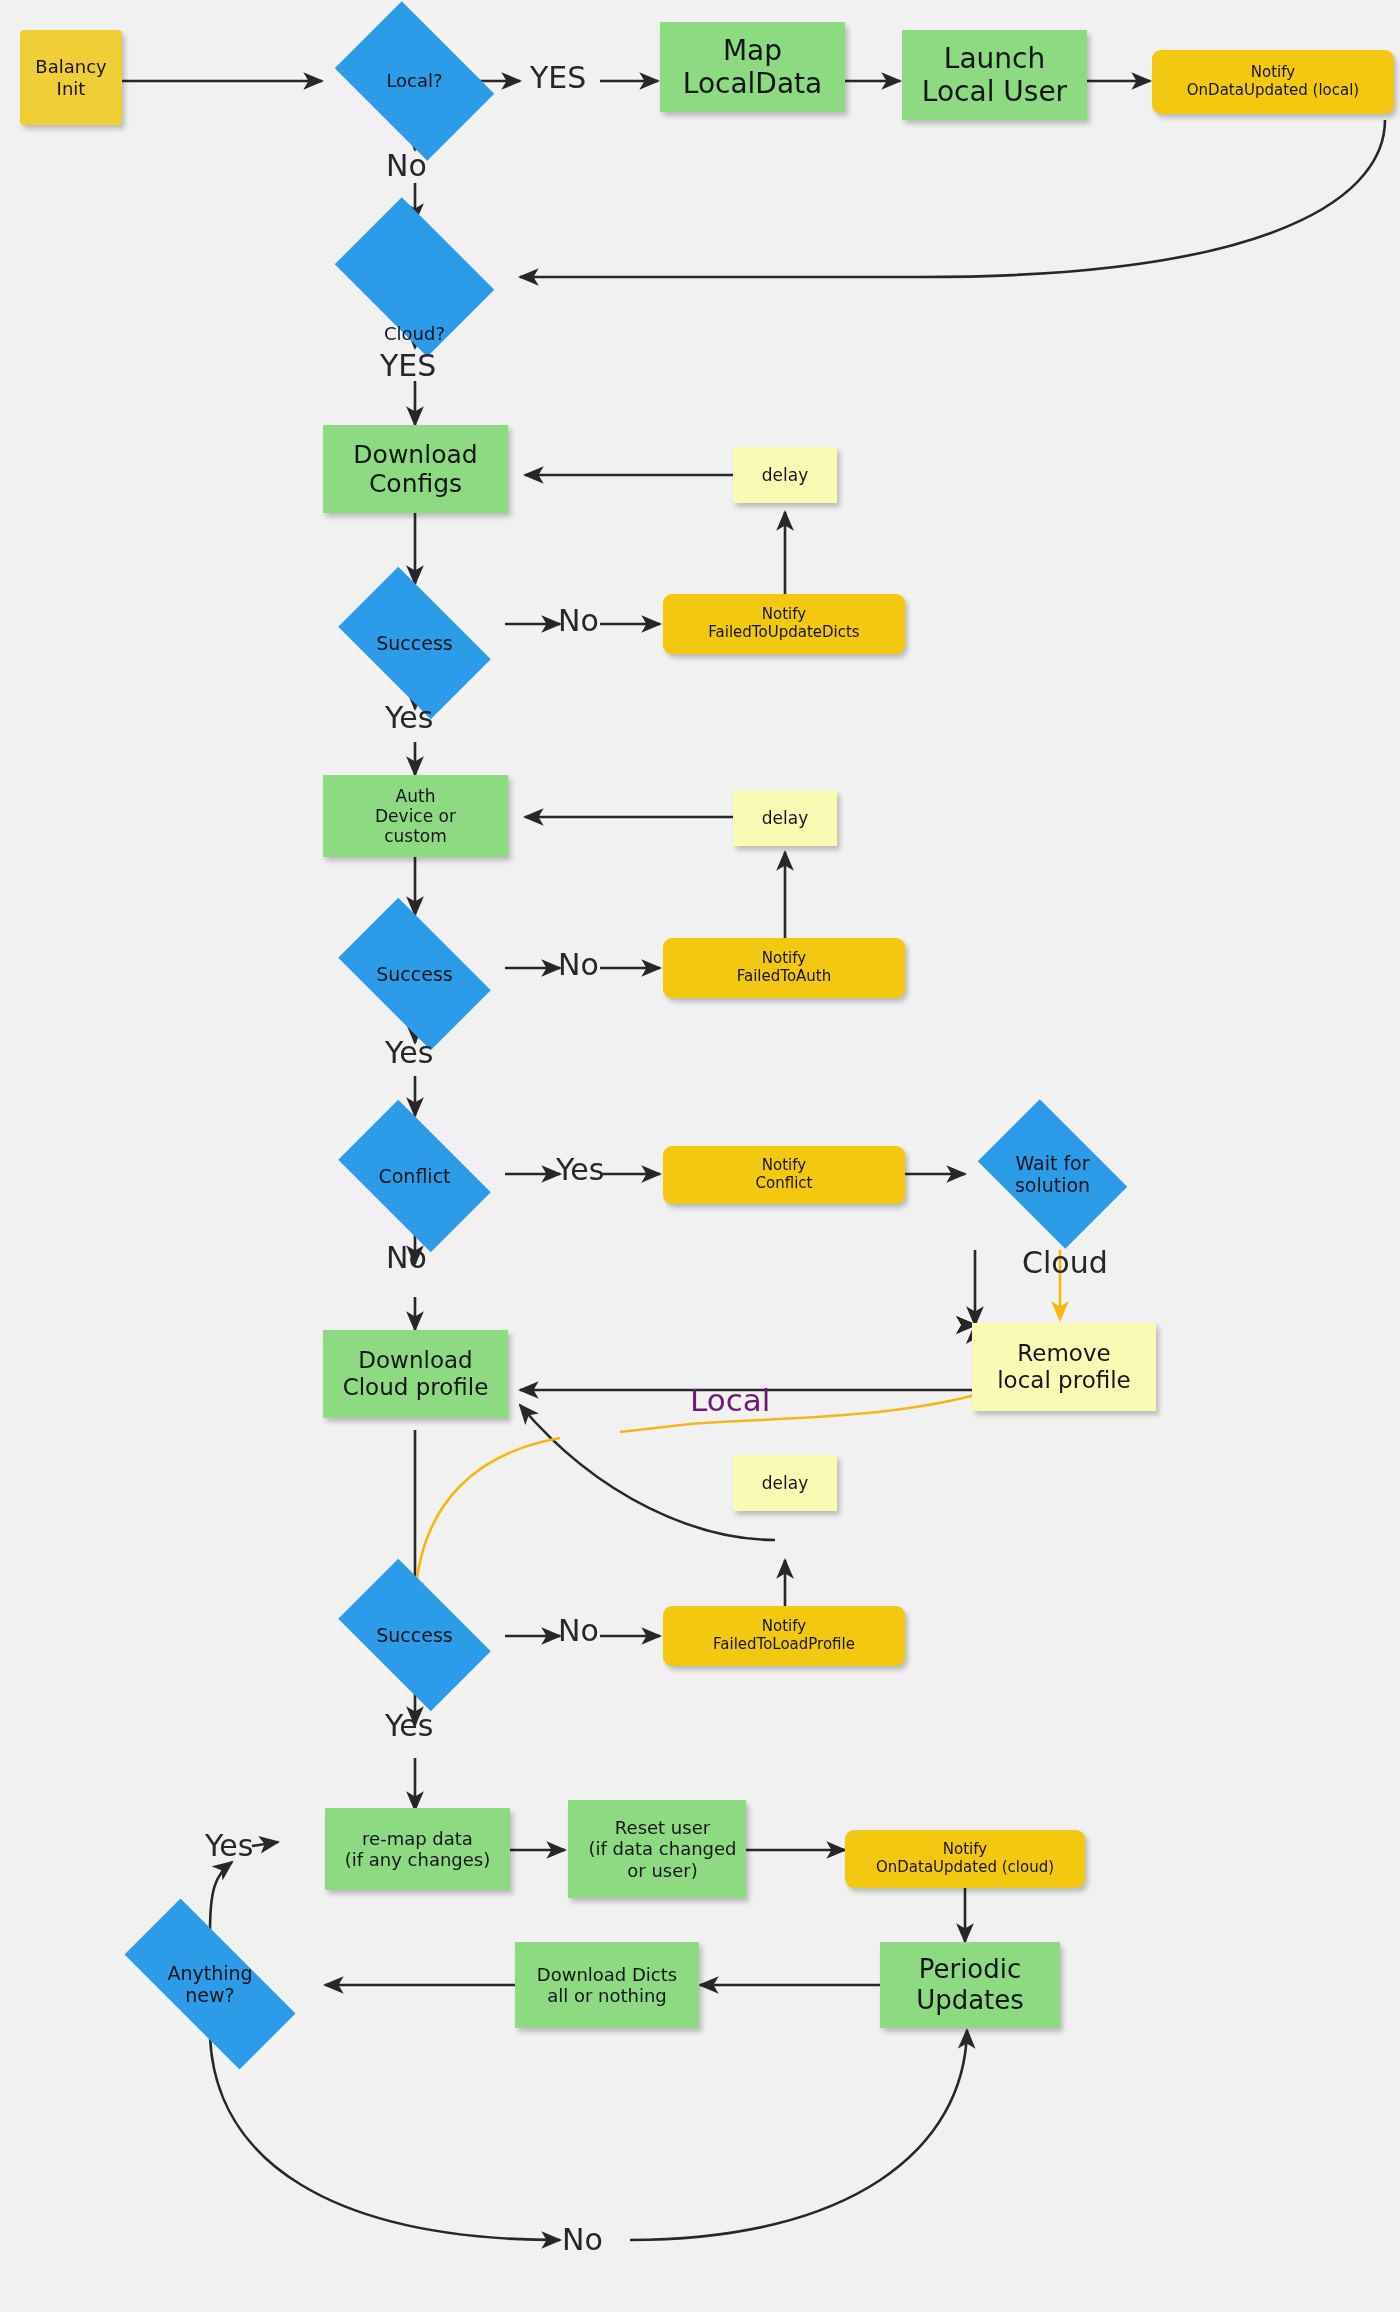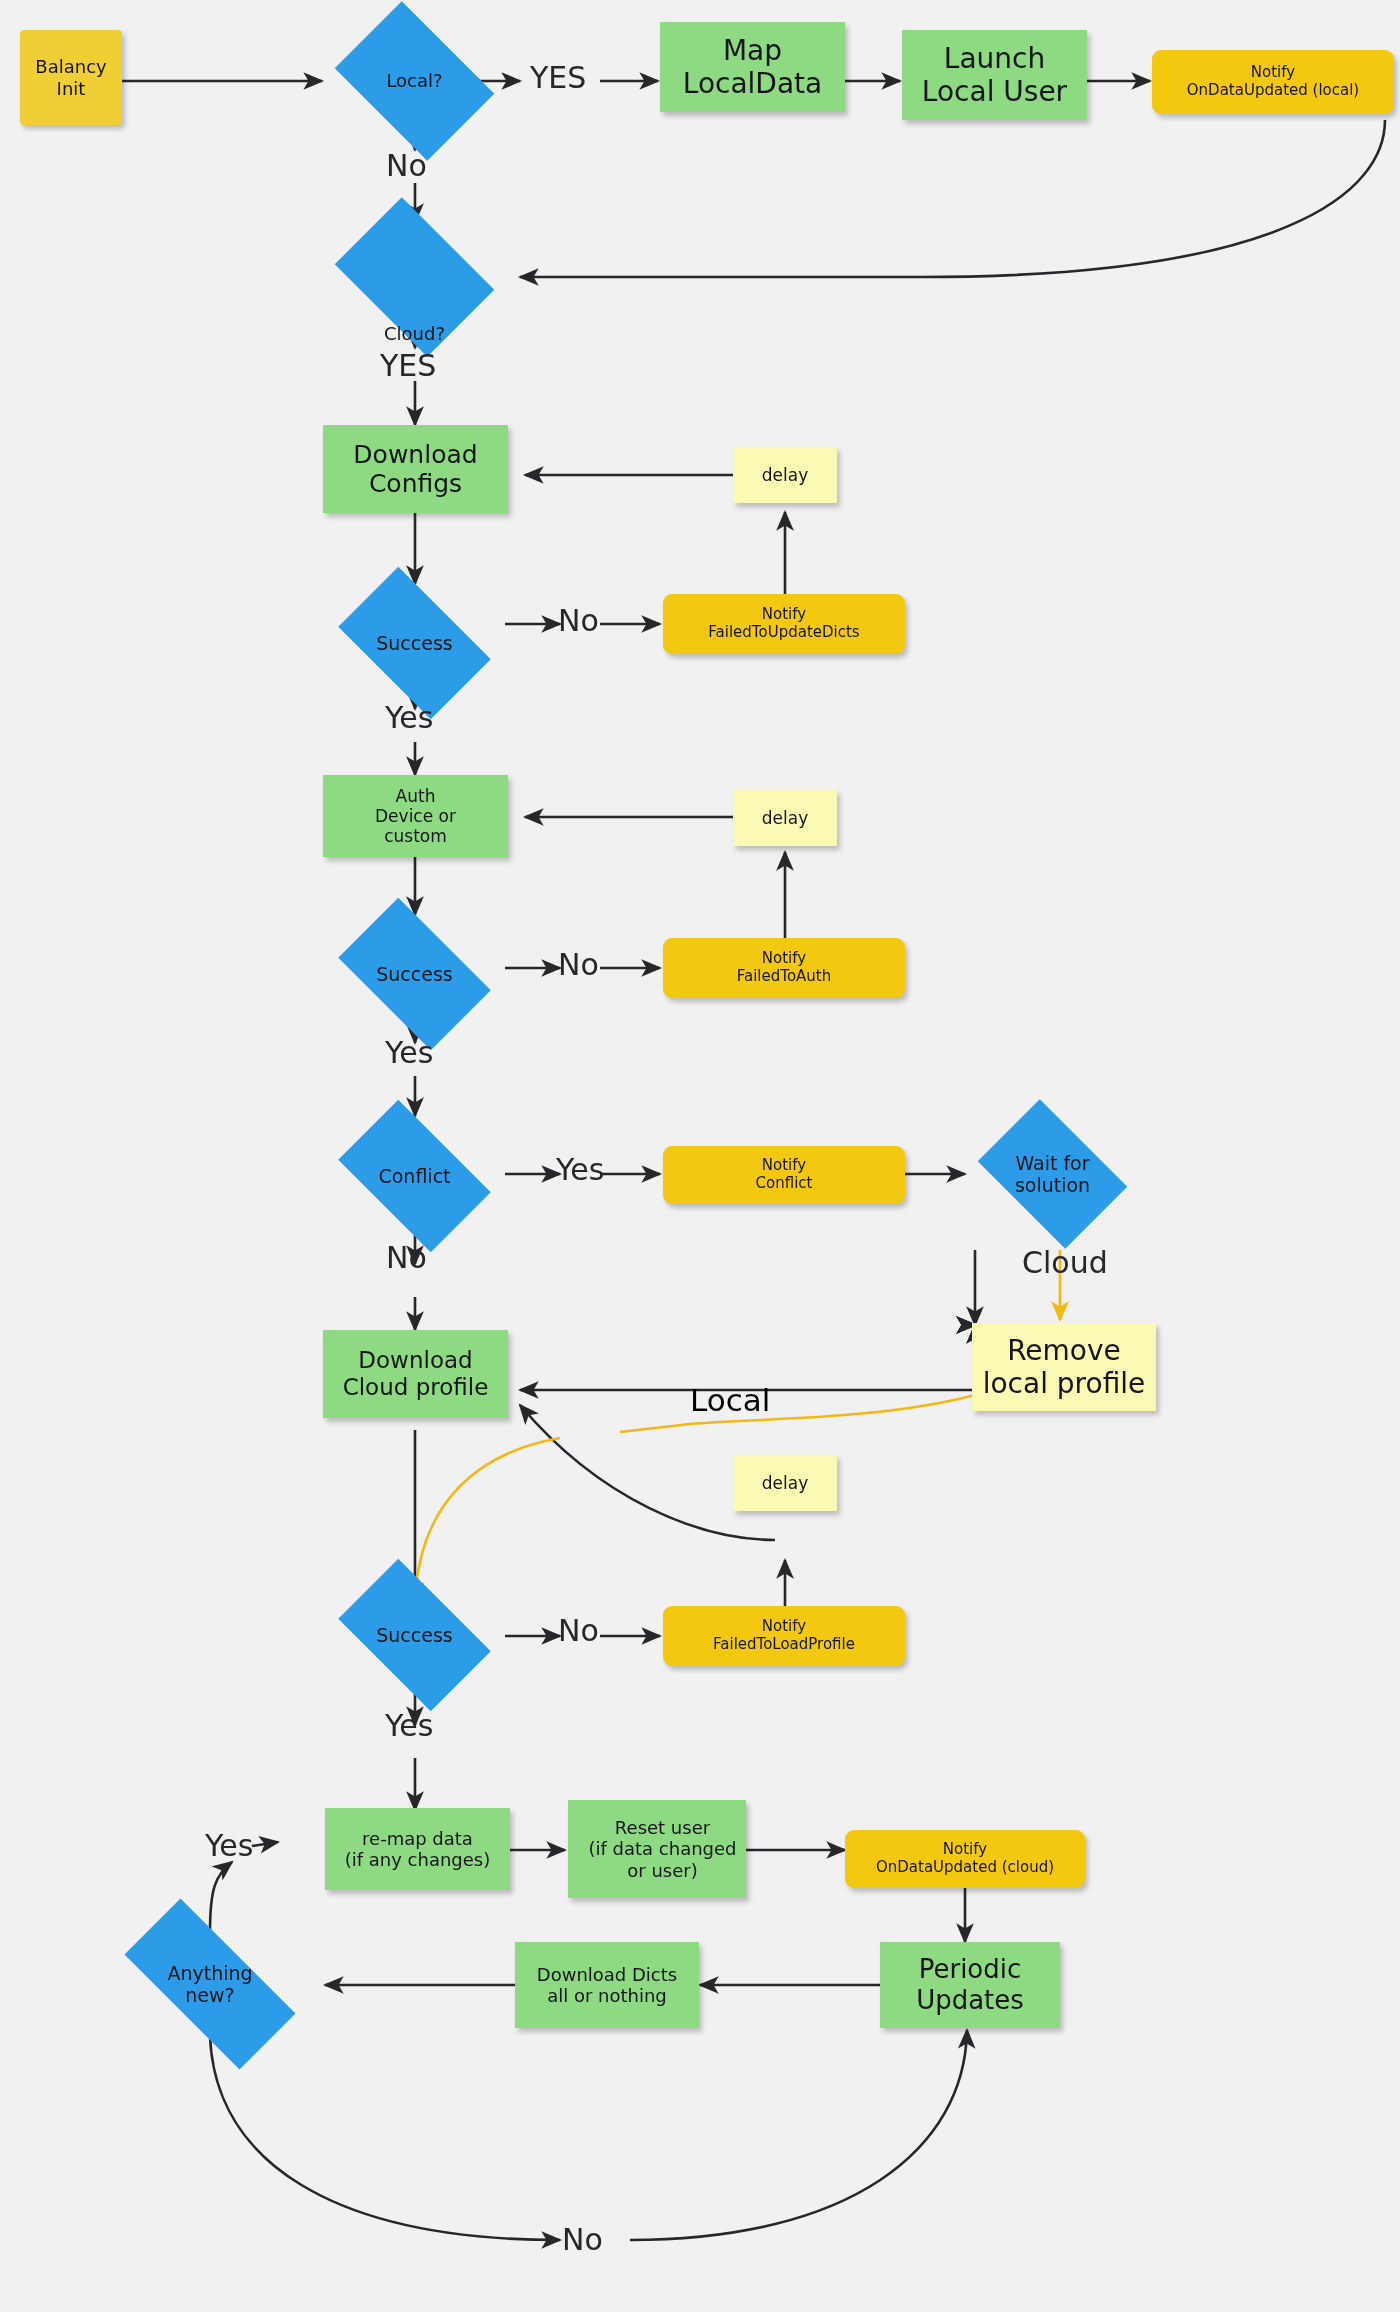--- a/index.html
+++ b/index.html
@@ -11,21 +11,21 @@
   .rect{box-shadow:3px 4px 5px rgba(0,0,0,.22);}
   .green{background:#8DDA83;}
   .yellowpale{background:#FAFAB4;}
   .gold{background:#F2C811;border-radius:9px;}
   .goldsq{background:#F0CE36;border-radius:4px;}
   .diamond{background:transparent;box-shadow:none;}
   .diamond .dshape{position:absolute;left:0;top:0;width:100%;height:100%;
       background:#2C9BE8;transform:rotate(45deg) scale(.707);}
   .diamond .dtext{position:relative;z-index:2;width:100%;text-align:center;}
   .edgelabel{position:absolute;color:#26262b;white-space:nowrap;}
-  .edgelabel.orange{color:#000000;}
+  .edgelabel.orange{color:#701a75;}
 </style>
 </head>
 <body>
 
 <div id="stage">
 
   <svg class="edges" viewBox="0 0 1400 2312">
     <defs>
       <marker id="ah" markerWidth="9" markerHeight="9" refX="7.2" refY="3.4" orient="auto" markerUnits="strokeWidth">
         <path d="M0,0 L8,3.4 L0,6.8 L2,3.4 z" fill="#26262b"></path>
@@ -152,21 +152,21 @@
 
   <div class="node rect gold" style="left:663px;top:1146px;width:242px;height:58px;font-size:15px;">Notify
 Conflict</div>
 
   <div class="node diamond" style="left:965px;top:1112px;width:175px;height:124px;font-size:19px;">
     <span class="dshape"></span>
     <span class="dtext">Wait for
 solution</span>
   </div>
 
-  <div class="node rect yellowpale" style="left:972px;top:1323px;width:184px;height:88px;font-size:28px;">Remove
+  <div class="node rect yellowpale" style="left:972px;top:1323px;width:184px;height:88px;font-size:23px;">Remove
 local profile</div>
 
   <div class="node rect green" style="left:323px;top:1330px;width:185px;height:88px;font-size:23px;">Download
 Cloud profile</div>
 
   <div class="node rect yellowpale" style="left:733px;top:1455px;width:104px;height:56px;font-size:17px;">delay</div>
 
   <div class="node diamond" style="left:322px;top:1575px;width:185px;height:120px;font-size:19px;">
     <span class="dshape"></span>
     <span class="dtext">Success</span>

